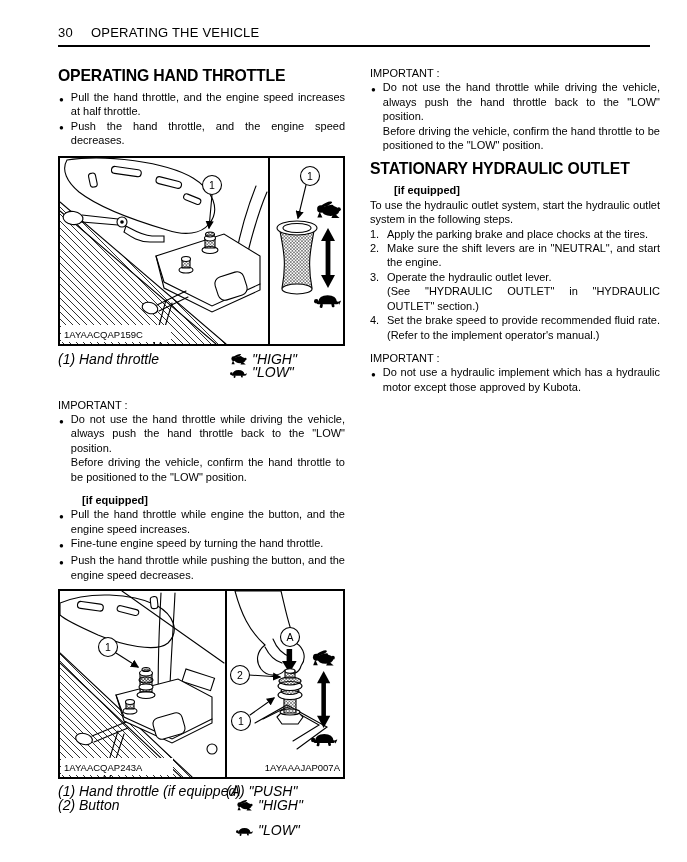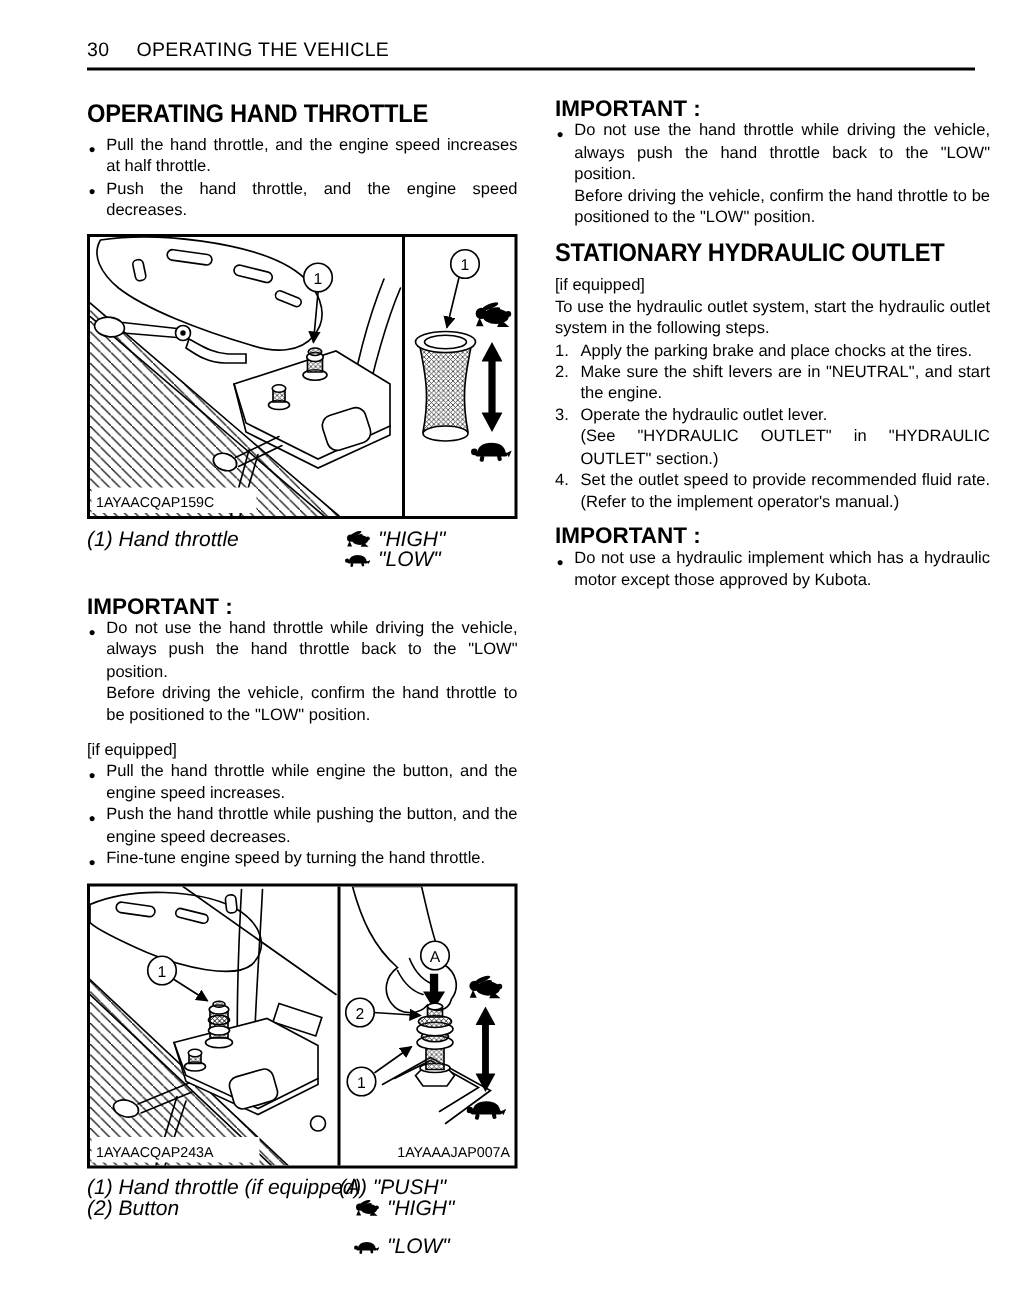--- a/index.html
+++ b/index.html
@@ -19,22 +19,22 @@
   .sec-title{
     font-size:17px;font-weight:bold;letter-spacing:-.2px;white-space:nowrap;
     transform:scaleX(.93);transform-origin:left center;margin:0 0 5px 0;line-height:19px;
   }
   .bodytxt{font-size:11px;line-height:14.4px;}
   .blist{margin:0;padding:0;list-style:none;}
   .blist li{display:flex;font-size:11px;line-height:14.4px;}
   .blist li::before{content:"\25CF";font-size:8px;flex:none;margin:2.5px 7px 0 1px;}
   .btxt{flex:1;text-align:justify;}
   .btxt div{text-align:justify;}
-  .imp-label{font-weight:bold;font-size:15px;line-height:14.4px;}
-  .ifeq{font-weight:normal;font-size:11px;line-height:14.4px;}
+  .imp-label{font-weight:normal;font-size:11px;line-height:14.4px;}
+  .ifeq{font-weight:bold;font-size:11px;line-height:14.4px;margin-left:24px;}
   .steps{margin:0;padding:0;list-style:none;}
   .steps li{display:flex;font-size:11px;line-height:14.4px;}
   .snum{flex:none;width:17px;}
   .stext{flex:1;text-align:justify;}
   .stext div{text-align:justify;}
   
   .fig{display:flex;border:2px solid #000;background:#fff;}
   .fig svg{display:block;}
   .fig .panel-r{border-left:2px solid #000;}
   .ln{fill:none;stroke:#000;stroke-width:1.1;stroke-linecap:round;}
@@ -199,24 +199,24 @@
       </li>
     </ul>
   </div>
 
   <div class="ifeq" style="margin-top:9px;">[if equipped]</div>
   <ul class="blist">
     <li>
         <span class="btxt">Pull the hand throttle while engine the button, and the engine speed increases.</span>
       </li>
     <li>
+        <span class="btxt">Fine-tune engine speed by turning the hand throttle.</span>
+      </li>
+    <li>
         <span class="btxt">Push the hand throttle while pushing the button, and the engine speed decreases.</span>
-      </li>
-    <li>
-        <span class="btxt">Fine-tune engine speed by turning the hand throttle.</span>
       </li>
   </ul>
 
   <div class="fig" style="margin-top:7px;height:186px;">
     <svg width="165" height="186" viewBox="0 0 165 186">
       <polygon points="0,62 132,186 0,186" fill="url(#hatchA)"></polygon>
       <line class="ln" x1="0" y1="62" x2="132" y2="186"></line>
       <line class="ln" x1="0" y1="72" x2="121" y2="186"></line>
       <path class="wh" d="M0,12 C28,0 72,2 96,14 C114,24 120,40 108,52 C96,62 62,54 38,44 C20,36 4,28 0,24 Z"></path>
       <rect class="wh" x="18" y="10" width="26" height="7" rx="3.5" transform="rotate(8 18 10)"></rect>
@@ -334,21 +334,21 @@
     </li>
     <li>
       <span class="snum">3.</span>
       <span class="stext">
         <div>Operate the hydraulic outlet lever.</div>
         <div>(See "HYDRAULIC OUTLET" in "HYDRAULIC OUTLET" section.)</div>
       </span>
     </li>
     <li>
       <span class="snum">4.</span>
-      <span class="stext">Set the outlet speed to provide recommended fluid rate. (Refer to the implement operator's manual.)</span>
+      <span class="stext">Set the brake speed to provide recommended fluid rate. (Refer to the implement operator's manual.)</span>
     </li>
   </ol>
 
   <div style="margin-top:9px;">
     <div class="imp-label">IMPORTANT :</div>
     <ul class="blist">
       <li>
         <span class="btxt">Do not use a hydraulic implement which has a hydraulic motor except those approved by Kubota.</span>
       </li>
     </ul>

